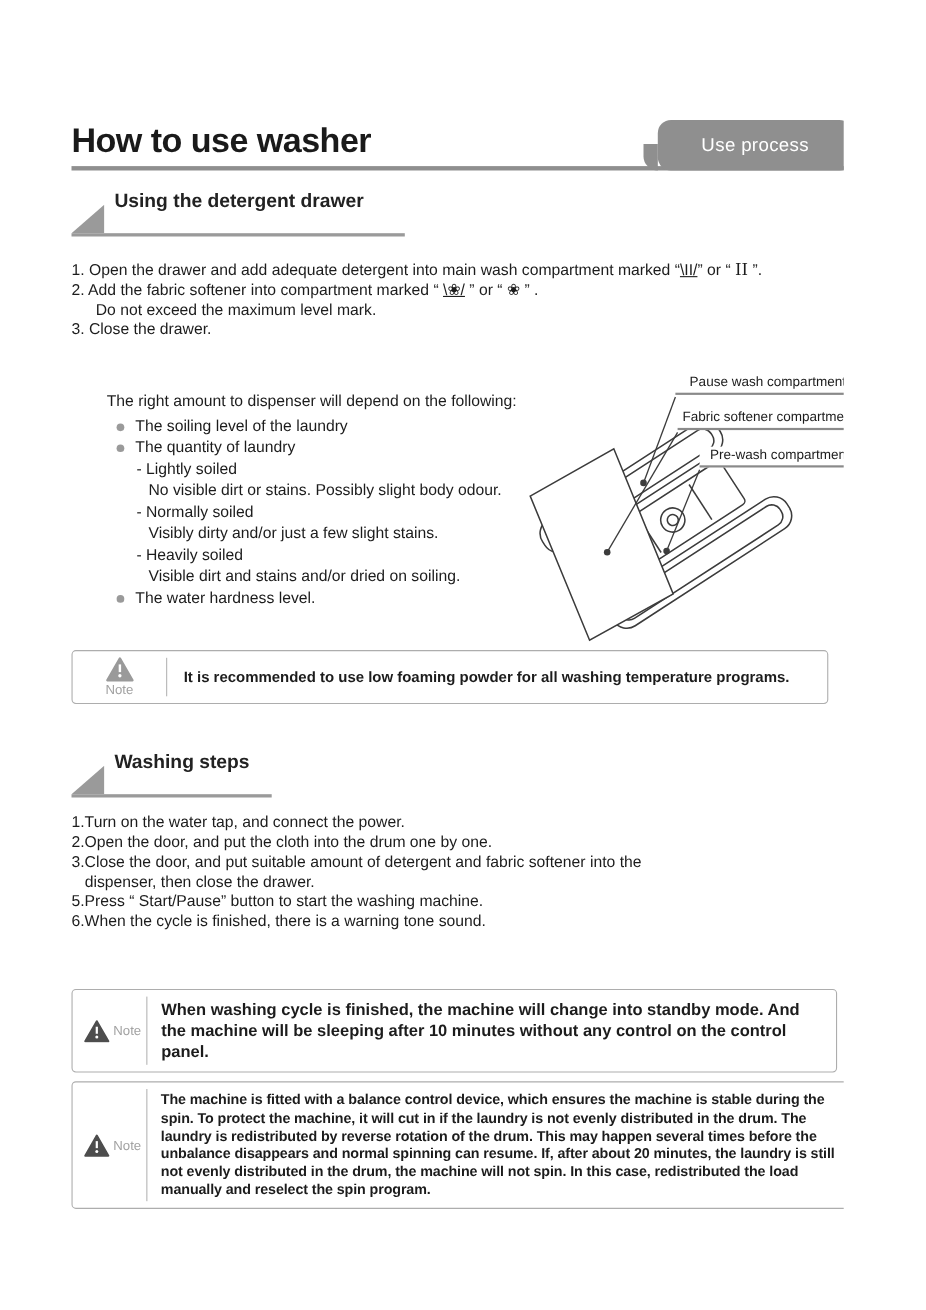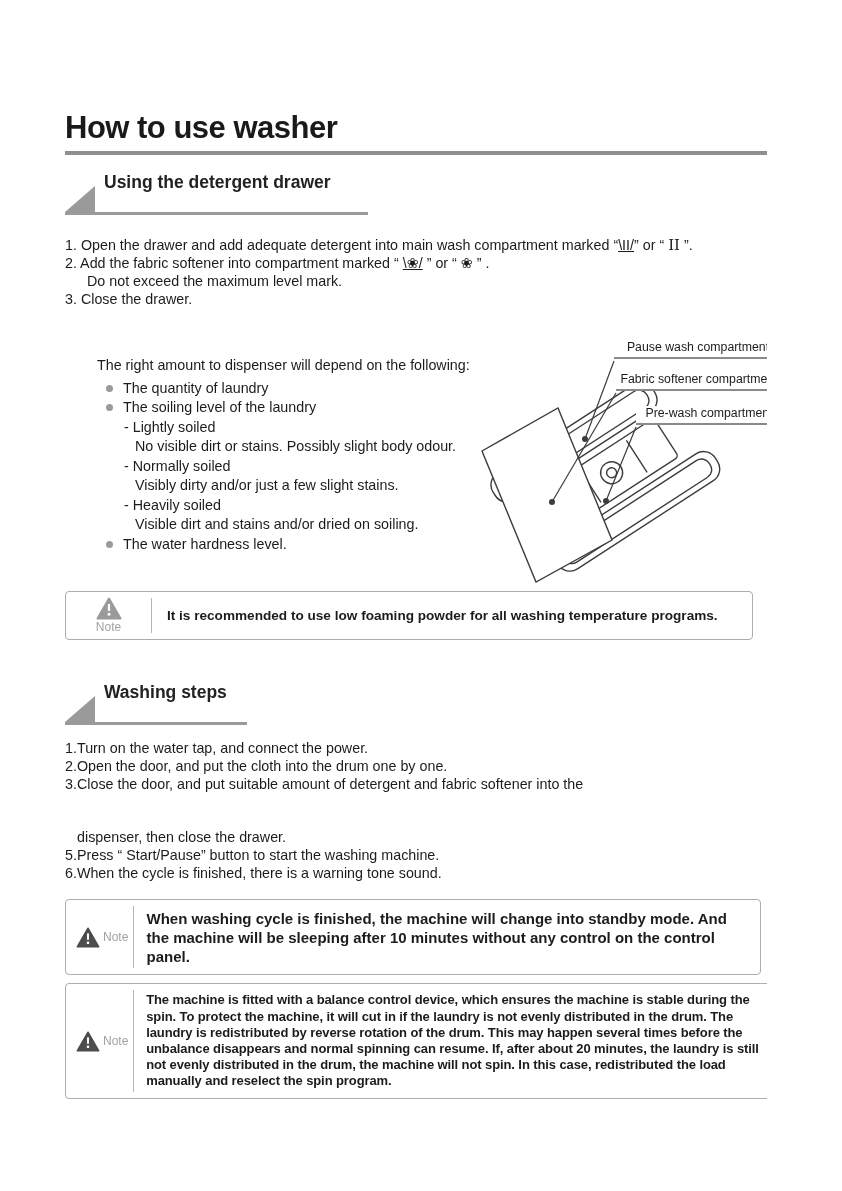--- a/index.html
+++ b/index.html
@@ -60,51 +60,54 @@
   #note1 .tcell{padding:0 10px 0 15px;font-size:13.6px;}
 
   #note2{top:899px;width:694px;height:74px;}
   #note3{top:983px;width:708px;height:114px;}
   .note-h .icell{width:57px;flex-direction:row;gap:3px;padding-left:10px;justify-content:flex-start;width:57px;}
   #note2 .tcell{padding:4px 14px 4px 13px;font-size:15px;line-height:19px;}
   #note3 .tcell{padding:4px 10px 4px 13px;font-size:13px;line-height:16.2px;letter-spacing:-0.1px;}
 
   
   .wlist{position:absolute;left:65px;top:739px;font-size:14.3px;line-height:18px;width:720px;}
-  .wlist .indent{padding-left:12px;margin-top:35px;}
+  .wlist .indent{padding-left:12px;}
 </style>
 </head>
 <body>
 
 <div id="page">
 
   <div class="h1">How to use washer</div>
   <div class="title-line"></div>
+  <div class="tab">
+    <span>Use process</span>
+  </div>
 
   <div class="sec" id="sec-detergent">
     <div class="tri"></div>
     <div class="txt">Using the detergent drawer</div>
   </div>
 
   <div class="dlist">
     <div><span>1. Open the drawer and add adequate detergent into main wash compartment marked “</span><span class="u">\II/</span><span>” or “ </span><span class="roman">II</span><span> ”.</span></div>
     <div><span>2. Add the fabric softener into compartment marked “ </span><span class="u">\❀/</span><span> ” or “ </span><span>❀</span><span> ” .</span></div>
     <div class="cont">Do not exceed the maximum level mark.</div>
     <div>3. Close the drawer.</div>
   </div>
 
   <div class="amount">
     <div class="intro">The right amount to dispenser will depend on the following:</div>
     <div class="brow">
       <span class="dot"></span>
-      <span>The quantity of laundry</span>
+      <span>The soiling level of the laundry</span>
     </div>
     <div class="brow">
       <span class="dot"></span>
-      <span>The soiling level of the laundry</span>
+      <span>The quantity of laundry</span>
     </div>
     <div class="sub1">- Lightly soiled</div>
     <div class="sub2">No visible dirt or stains. Possibly slight body odour.</div>
     <div class="sub1">- Normally soiled</div>
     <div class="sub2">Visibly dirty and/or just a few slight stains.</div>
     <div class="sub1">- Heavily soiled</div>
     <div class="sub2">Visible dirt and stains and/or dried on soiling.</div>
     <div class="brow">
       <span class="dot"></span>
       <span>The water hardness level.</span>

